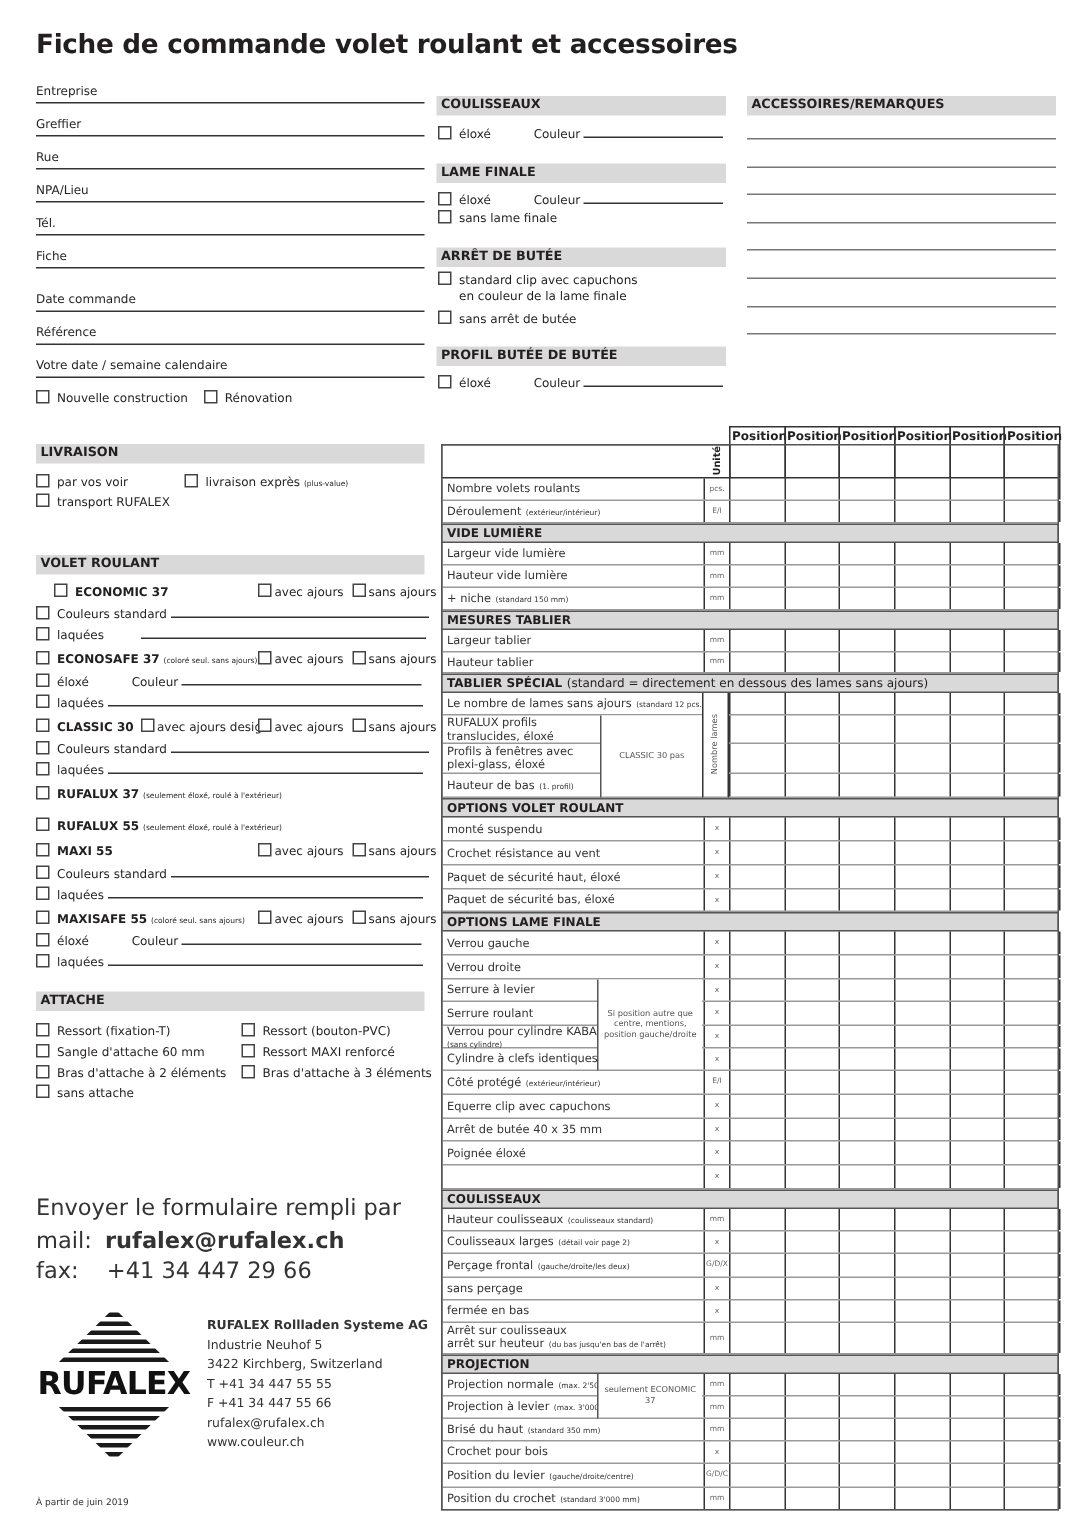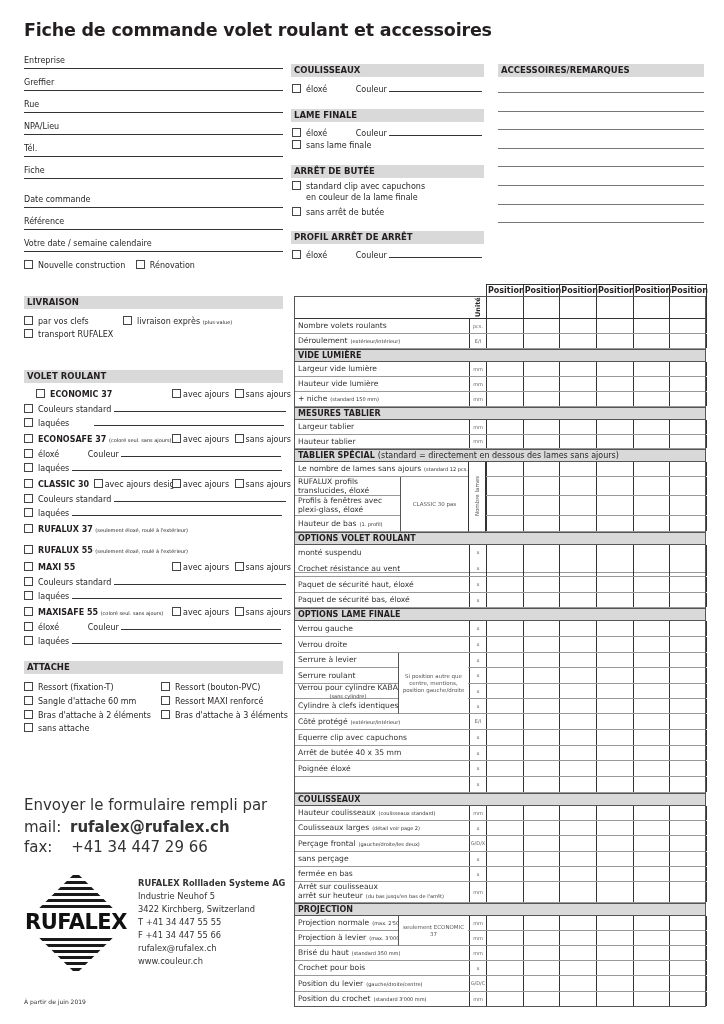--- a/index.html
+++ b/index.html
@@ -69,42 +69,42 @@
 
 <div class="abs sec" style="left:291px; top:165px; width:193px;">ARRÊT DE BUTÉE</div>
 <div class="abs cbline" style="left:292px; top:181px;">
   <span class="cb"></span><span>standard clip avec capuchons</span>
 </div>
 <div class="abs cbline" style="left:306px; top:192px;">en couleur de la lame finale</div>
 <div class="abs cbline" style="left:292px; top:207px;">
   <span class="cb"></span><span>sans arrêt de butée</span>
 </div>
 
-<div class="abs sec" style="left:291px; top:231px; width:193px;">PROFIL ARRÊT DE ARRÊT</div>
+<div class="abs sec" style="left:291px; top:231px; width:193px;">PROFIL BUTÉE DE BUTÉE</div>
 <div class="abs cbline" style="left:292px; top:249px;">
   <span class="cb"></span><span>éloxé</span>
   <span style="margin-left:26px;">Couleur</span>
   <span class="uline" style="width:93px;"></span>
 </div>
 
 <div class="abs sec" style="left:498px; top:64px; width:206px;">ACCESSOIRES/REMARQUES</div>
 <div id="acc-lines">
     <div class="abs acc-line" style="top: 92px;"></div>
     <div class="abs acc-line" style="top: 110.6px;"></div>
     <div class="abs acc-line" style="top: 129.2px;"></div>
     <div class="abs acc-line" style="top: 147.8px;"></div>
     <div class="abs acc-line" style="top: 166.4px;"></div>
     <div class="abs acc-line" style="top: 185px;"></div>
     <div class="abs acc-line" style="top: 203.6px;"></div>
     <div class="abs acc-line" style="top: 222.2px;"></div>
   </div>
 
 <div class="abs sec" style="left:24px; top:296px; width:259px;">LIVRAISON</div>
 <div class="abs cbline" style="left:24px; top:316px;">
-  <span class="cb"></span><span>par vos clefs</span>
+  <span class="cb"></span><span>par vos voir</span>
 </div>
 <div class="abs cbline" style="left:123px; top:316px;">
   <span class="cb"></span><span>livraison exprès</span> <span class="tiny">(plus-value)</span>
 </div>
 <div class="abs cbline" style="left:24px; top:329px;">
   <span class="cb"></span><span>transport RUFALEX</span>
 </div>
 
 <div class="abs sec" style="left:24px; top:370px; width:259px;">VOLET ROULANT</div>
 
@@ -369,21 +369,21 @@
       <div class="rlabel" style="line-height: 15px;"><span>Hauteur de bas</span><span class="tiny" style="margin-left: 3px;">(1. profil)</span></div>
       <div class="unit" style="line-height: 15px;"></div>
       <div class="pcell" style="left: 192px; width: 36.67px;"></div>
       <div class="pcell" style="left: 228.67px; width: 36.67px;"></div>
       <div class="pcell" style="left: 265.34px; width: 36.67px;"></div>
       <div class="pcell" style="left: 302.01px; width: 36.67px;"></div>
       <div class="pcell" style="left: 338.68px; width: 36.67px;"></div>
       <div class="pcell" style="left: 375.35px; width: 36.67px;"></div>
     </div>
     <div class="abs tbl-sec" style="top: 532px; height: 13px;"><span>OPTIONS VOLET ROULANT</span></div>
-    <div class="abs tbl-row" style="top: 545px; height: 28px; border-left: 1px solid rgb(85, 85, 85);">
+    <div class="abs tbl-row" style="top: 545px; height: 16px; border-left: 1px solid rgb(85, 85, 85);">
       <div class="rlabel" style="line-height: 15px;"><span>monté suspendu</span></div>
       <div class="unit" style="line-height: 15px;">x</div>
       <div class="pcell" style="left: 192px; width: 36.67px;"></div>
       <div class="pcell" style="left: 228.67px; width: 36.67px;"></div>
       <div class="pcell" style="left: 265.34px; width: 36.67px;"></div>
       <div class="pcell" style="left: 302.01px; width: 36.67px;"></div>
       <div class="pcell" style="left: 338.68px; width: 36.67px;"></div>
       <div class="pcell" style="left: 375.35px; width: 36.67px;"></div>
     </div>
     <div class="abs tbl-row" style="top: 561px; height: 16px; border-left: 1px solid rgb(85, 85, 85);">
@@ -451,21 +451,21 @@
       <div class="rlabel" style="line-height: 15px;"><span>Serrure roulant</span></div>
       <div class="unit" style="line-height: 15px;">x</div>
       <div class="pcell" style="left: 192px; width: 36.67px;"></div>
       <div class="pcell" style="left: 228.67px; width: 36.67px;"></div>
       <div class="pcell" style="left: 265.34px; width: 36.67px;"></div>
       <div class="pcell" style="left: 302.01px; width: 36.67px;"></div>
       <div class="pcell" style="left: 338.68px; width: 36.67px;"></div>
       <div class="pcell" style="left: 375.35px; width: 36.67px;"></div>
     </div>
     <div class="abs tbl-row" style="top: 684px; height: 15px; border-left: 1px solid rgb(85, 85, 85);">
-      <div class="rlabel" style="line-height: 8px; text-align: center;"><span>Verrou pour cylindre KABA</span><br><span class="tiny" style="margin-left: 0px;">(sans cylindre)</span></div>
+      <div class="rlabel" style="line-height: 8px;"><span>Verrou pour cylindre KABA</span><br><span class="tiny" style="margin-left: 0px;">(sans cylindre)</span></div>
       <div class="unit" style="line-height: 14px;">x</div>
       <div class="pcell" style="left: 192px; width: 36.67px;"></div>
       <div class="pcell" style="left: 228.67px; width: 36.67px;"></div>
       <div class="pcell" style="left: 265.34px; width: 36.67px;"></div>
       <div class="pcell" style="left: 302.01px; width: 36.67px;"></div>
       <div class="pcell" style="left: 338.68px; width: 36.67px;"></div>
       <div class="pcell" style="left: 375.35px; width: 36.67px;"></div>
     </div>
     <div class="abs tbl-row" style="top: 699px; height: 15px; border-left: 1px solid rgb(85, 85, 85);">
       <div class="rlabel" style="line-height: 14px;"><span>Cylindre à clefs identiques</span></div>

